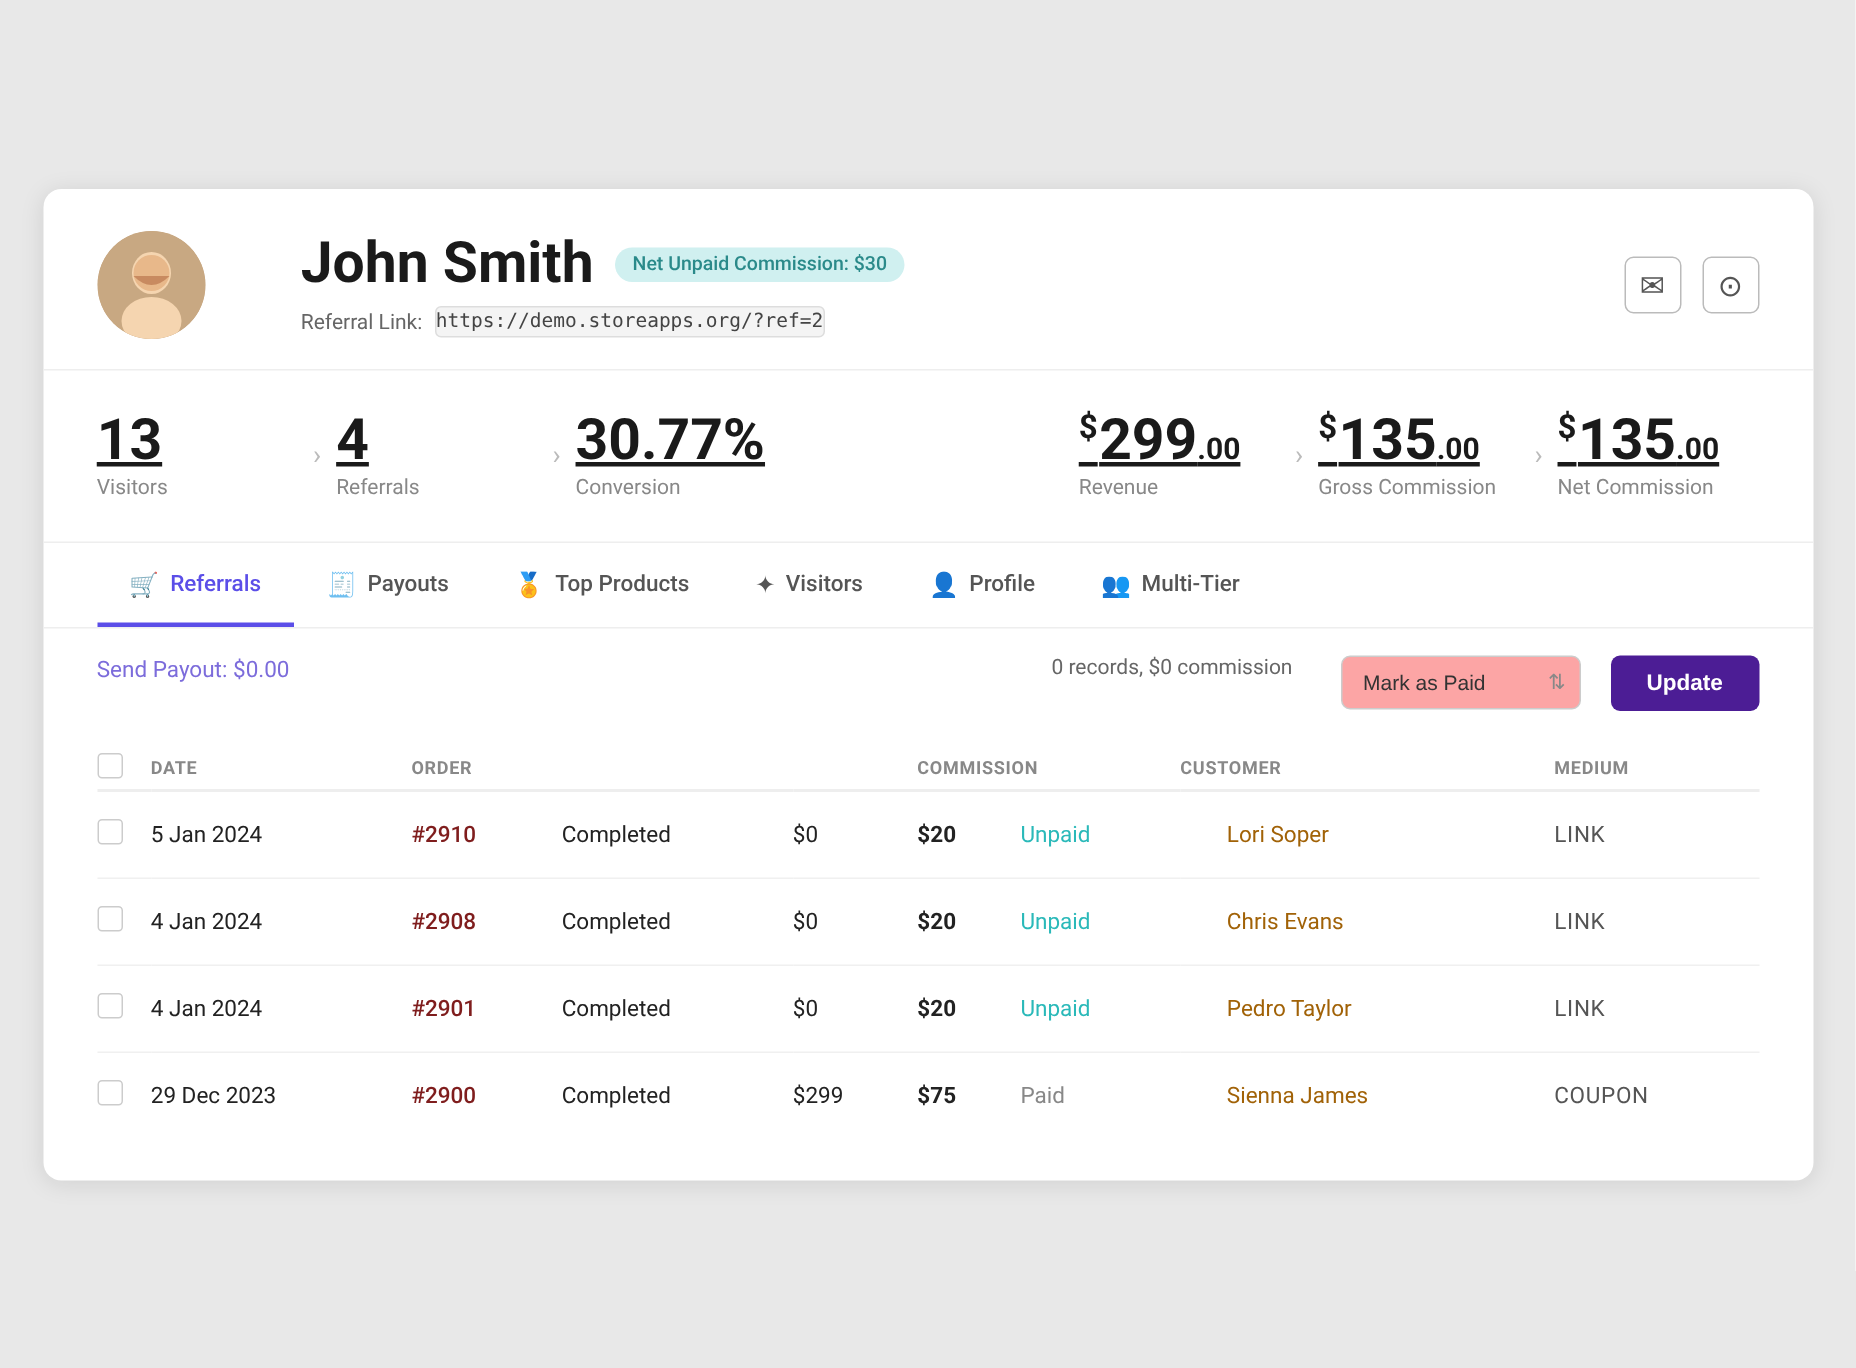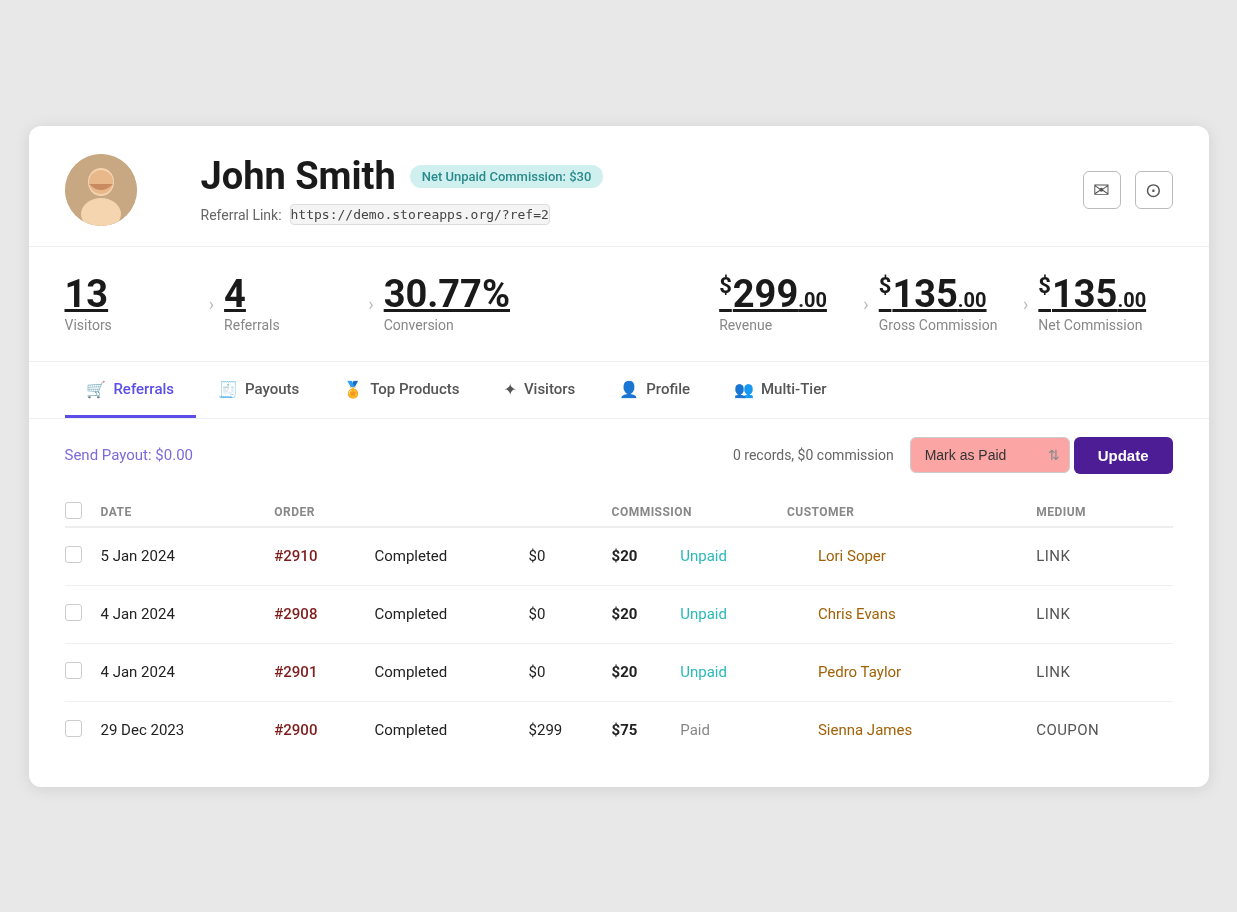--- a/index.html
+++ b/index.html
@@ -163,23 +163,23 @@
       white-space: nowrap;
     }
     .tab.active {
       color: #5b4ee8;
       border-bottom: 3px solid #5b4ee8;
     }
     .tab-icon { font-size: 16px; }
     
     .toolbar {
       display: flex;
-      align-items: center;
+      align-items: flex-start;
       padding: 18px 36px;
-      gap: 4px;
+      gap: 20px;
     }
     .send-payout {
       font-size: 15px;
       color: #7c6cdb;
       cursor: pointer;
     }
     .records-info {
       margin-left: auto;
       font-size: 14px;
       color: #666;

